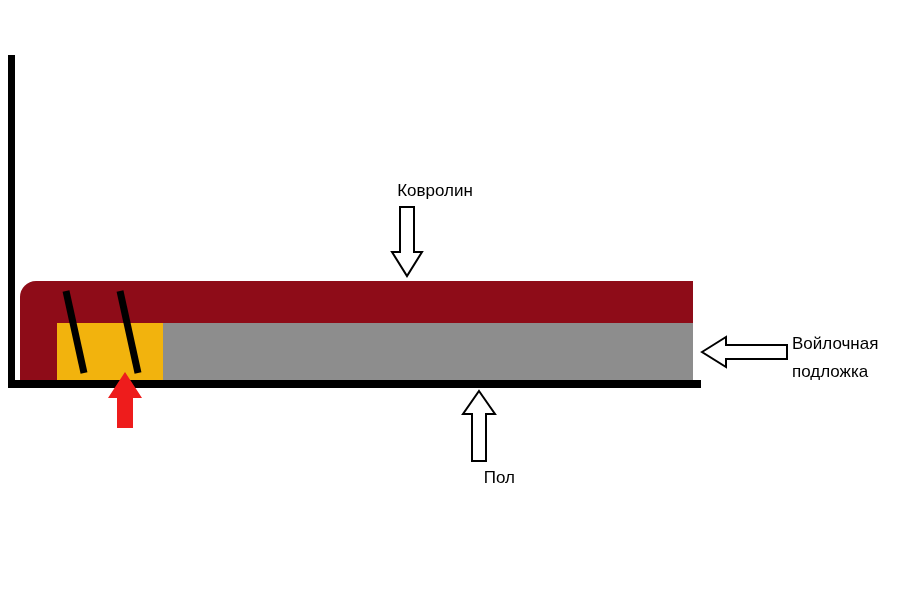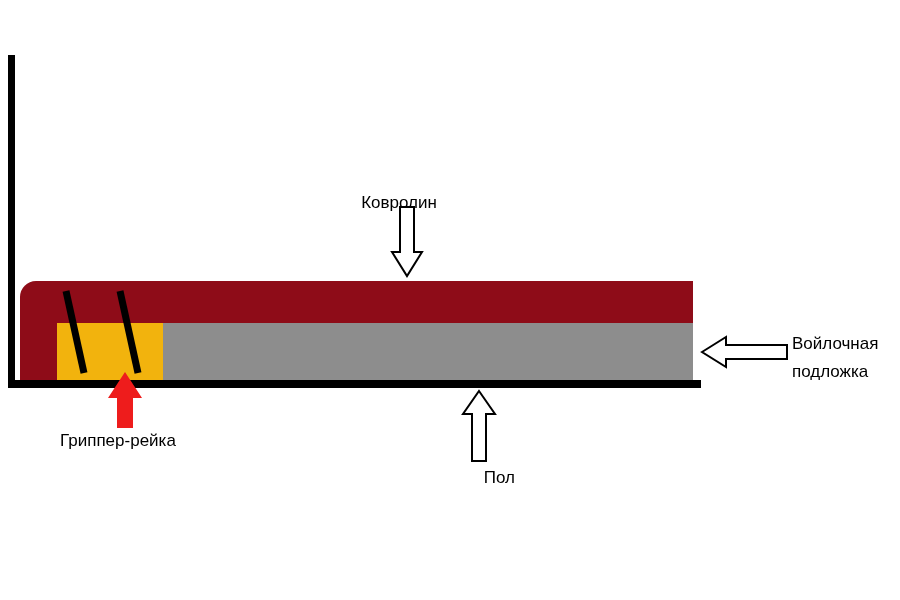--- a/index.html
+++ b/index.html
@@ -65,21 +65,21 @@
   }
 
   
   .label {
     position: absolute;
     color: #000000;
     font-size: 17px;
     line-height: 26px;
     white-space: pre-line;
   }
-  .label-carpet   { left: 334px; top: 178px; width: 130px; text-align: center; margin-top: 12px; }
+  .label-carpet   { left: 370px; top: 178px; width: 130px; text-align: center; }
   .label-gripper  { left: 60px;  top: 428px; width: 170px; }
   .label-underlay { left: 792px; top: 330px; width: 108px; line-height: 28px; }
   .label-floor    { left: 445px; top: 465px; width: 70px; text-align: right; }
 </style>
 </head>
 <body>
 
 <div id="canvas">
 
   <div class="abs wall-line"></div>
@@ -99,19 +99,18 @@
 
     <polygon class="callout-arrow" points="479,391 495,414 486,414 486,461 472,461 472,414 463,414" fill="#ffffff"></polygon>
 
     <polygon class="callout-arrow" points="702,352 726,337 726,345 787,345 787,359 726,359 726,367" fill="#ffffff"></polygon>
 
     <polygon points="125,372 142,398 133,398 133,428 117,428 117,398 108,398" fill="#ee1c1c"></polygon>
   </svg>
 
   <div class="label label-carpet">Ковролин</div>
 
-  <div class="label label-gripper">Гриппер-рейка</div>
 
   <div class="label label-underlay">Войлочная подложка</div>
 
   <div class="label label-floor">Пол</div>
 
 </div>
 
 </body></html>

